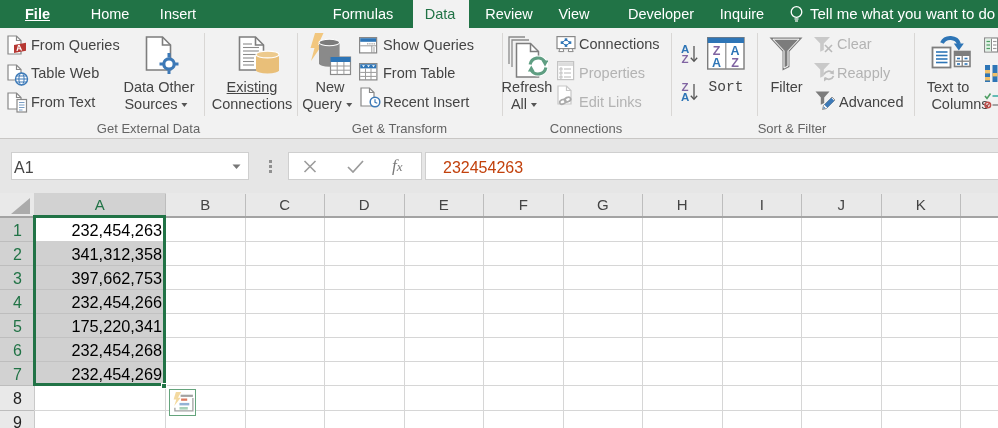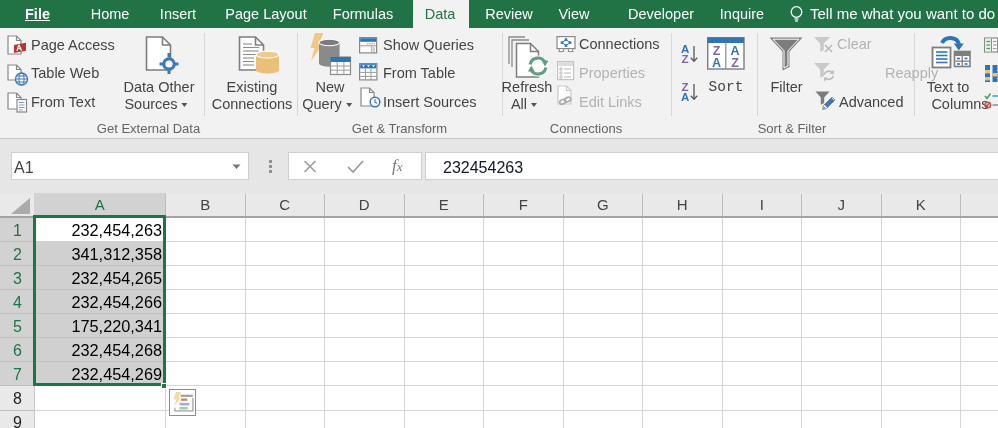--- a/index.html
+++ b/index.html
@@ -50,21 +50,20 @@
 </style>
 </head>
 <body>
 <div id="app">
 
   <div id="titlebar">
     <div id="tab-active-bg"></div>
     <span class="tab" style="left:37.5px;font-weight:bold;text-decoration:underline;">File</span>
     <span class="tab" style="left:110px;">Home</span>
     <span class="tab" style="left:178px;">Insert</span>
-    <span class="tab" style="left:266px;">Page Layout</span>
     <span class="tab" style="left:363px;">Formulas</span>
     <span class="tab" style="left:440px;color:#217346;">Data</span>
     <span class="tab" style="left:509px;">Review</span>
     <span class="tab" style="left:574px;">View</span>
     <span class="tab" style="left:661px;">Developer</span>
     <span class="tab" style="left:742px;">Inquire</span>
     <svg class="abs" style="left:788px;top:4px;" width="17" height="21" viewBox="0 0 17 21">
       <circle cx="8.5" cy="8" r="5.3" fill="none" stroke="#fff" stroke-width="1.3"></circle>
       <line x1="6.5" y1="15" x2="10.5" y2="15" stroke="#fff" stroke-width="1.2"></line>
       <line x1="7" y1="17" x2="10" y2="17" stroke="#fff" stroke-width="1.2"></line>
@@ -83,21 +82,21 @@
     <div class="glabel" style="left:399.5px;">Get &amp; Transform</div>
     <div class="glabel" style="left:586px;">Connections</div>
     <div class="glabel" style="left:792px;">Sort &amp; Filter</div>
 
     <svg class="abs" style="left:6px;top:7px;" width="22" height="21" viewBox="0 0 22 21">
       <path d="M2,1 h8.5 l4.5,4.5 V19 H2 z" fill="#fff" stroke="#888" stroke-width="1.2"></path>
       <path d="M10.5,1 v4.5 H15" fill="none" stroke="#888" stroke-width="1.2"></path>
       <polygon points="8,10 20,7.8 20,15.8 8,18" fill="#b63732"></polygon>
       <text x="13.2" y="15.7" font-size="8.5" font-weight="bold" fill="#fff" text-anchor="middle" transform="rotate(-5 13.2 15.7)">A</text>
     </svg>
-    <div class="sbtn" style="left:31px;top:8.5px;">Page Access</div>
+    <div class="sbtn" style="left:31px;top:8.5px;">From Queries</div>
     <svg class="abs" style="left:6px;top:36px;" width="24" height="23" viewBox="0 0 24 23">
       <path d="M2,1 h8.5 l4.5,4.5 V16 H2 z" fill="#fff" stroke="#888" stroke-width="1.2"></path>
       <path d="M10.5,1 v4.5 H15" fill="none" stroke="#888" stroke-width="1.2"></path>
       <circle cx="15.5" cy="15" r="6" fill="#fff" stroke="#3c79b7" stroke-width="1.4"></circle>
       <ellipse cx="15.5" cy="15" rx="2.6" ry="6" fill="none" stroke="#3c79b7" stroke-width="1"></ellipse>
       <line x1="9.5" y1="15" x2="21.5" y2="15" stroke="#3c79b7" stroke-width="1"></line>
       <line x1="10.3" y1="12" x2="20.7" y2="12" stroke="#3c79b7" stroke-width="1"></line>
       <line x1="10.3" y1="18" x2="20.7" y2="18" stroke="#3c79b7" stroke-width="1"></line>
     </svg>
     <div class="sbtn" style="left:31px;top:37px;">Table Web</div>
@@ -130,21 +129,21 @@
         <line x1="5" y1="11.5" x2="21" y2="11.5"></line>
         <line x1="5" y1="15" x2="21" y2="15"></line>
         <line x1="5" y1="18.5" x2="21" y2="18.5"></line>
         <line x1="5" y1="22" x2="16" y2="22"></line>
         <line x1="5" y1="25.5" x2="16" y2="25.5"></line>
         <line x1="5" y1="29" x2="16" y2="29"></line>
       </g>
       <path d="M18,18.5 a11.5,3.4 0 0 1 23,0 V34.2 a11.5,3.4 0 0 1 -23,0 z" fill="#e9bf79"></path>
       <ellipse cx="29.5" cy="18.5" rx="11.5" ry="3.4" fill="#edca8d" stroke="#fff" stroke-width="1.1"></ellipse>
     </svg>
-    <div class="bigtxt" style="left:252px;top:51px;">Existing</div>
+    <div class="bigtxt" style="left:252px;top:51px;text-decoration:underline;">Existing</div>
     <div class="bigtxt" style="left:252px;top:68px;">Connections</div>
 
     <svg class="abs" style="left:306px;top:4px;" width="46" height="44" viewBox="0 0 46 44">
       <polygon points="9,1 17.5,1 12,13 16,13 5,29 8.5,16 4.5,16" fill="#f2c77f"></polygon>
       <path d="M13,10.5 a10.3,3.2 0 0 1 20.6,0 V31.5 a10.3,3.2 0 0 1 -20.6,0 z" fill="#8a8a8a"></path>
       <ellipse cx="23.3" cy="10.5" rx="10.3" ry="3.2" fill="#7b7b7b" stroke="#fff" stroke-width="1.1"></ellipse>
       <rect x="24.5" y="25" width="20" height="17.5" fill="#fff" stroke="#8a8a8a" stroke-width="1.2"></rect>
       <rect x="24.5" y="25" width="20" height="5" fill="#2e75b6"></rect>
       <g stroke="#9a9a9a" stroke-width="1">
         <line x1="24.5" y1="34" x2="44.5" y2="34"></line>
@@ -188,21 +187,21 @@
           <line x1="12" y1="5.4" x2="12" y2="17"></line>
       </g>
     </svg>
     <div class="sbtn" style="left:383px;top:37px;">From Table</div>
     <svg class="abs" style="left:359px;top:59px;" width="22" height="21" viewBox="0 0 22 21">
       <path d="M2,1 h8.5 l4.5,4.5 V19 H2 z" fill="#fff" stroke="#888" stroke-width="1.2"></path>
       <path d="M10.5,1 v4.5 H15" fill="none" stroke="#888" stroke-width="1.2"></path>
       <circle cx="16" cy="15" r="4.8" fill="#fff" stroke="#3c79b7" stroke-width="1.5"></circle>
       <polyline points="16,12.2 16,15.3 18.3,16.2" fill="none" stroke="#3c79b7" stroke-width="1.2"></polyline>
     </svg>
-    <div class="sbtn" style="left:383px;top:65.5px;">Insert Sources</div>
+    <div class="sbtn" style="left:383px;top:65.5px;">Recent Insert</div>
 
     <svg class="abs" style="left:508px;top:7px;" width="40" height="44" viewBox="0 0 40 44">
       <path d="M1,29 V2 h16" fill="none" stroke="#8a8a8a" stroke-width="1.3"></path>
       <path d="M4,32 V5 h17" fill="none" stroke="#8a8a8a" stroke-width="1.3"></path>
       <path d="M8.5,8.5 h14 l8,8 V42 h-22 z" fill="#fff" stroke="#7e7e7e" stroke-width="1.5"></path>
       <path d="M22.5,8.5 v8 h8" fill="none" stroke="#7e7e7e" stroke-width="1.5"></path>
       <circle cx="30" cy="31" r="10.5" fill="#fff"></circle>
       <g fill="none" stroke="#5f9e82" stroke-width="3.1">
         <path d="M22.1,29.6 A8,8 0 0 1 36.9,27.0"></path>
         <path d="M37.9,32.4 A8,8 0 0 1 23.1,35.0"></path>
@@ -286,21 +285,21 @@
     <div class="sbtn dis" style="left:837px;top:8px;">Clear</div>
     <svg class="abs" style="left:813px;top:34px;" width="22" height="20" viewBox="0 0 22 20">
       <polygon points="1,1 17,1 10.8,7.5 10.8,14 7.2,15.8 7.2,7.5" fill="#c9c9c9"></polygon>
       <g fill="none" stroke="#bdbdbd" stroke-width="1.8">
         <path d="M11,12.5 a5,5 0 0 1 8.5,-1.5"></path>
         <path d="M20.5,14 a5,5 0 0 1 -8.5,1.5"></path>
       </g>
       <polygon points="20.8,8 20.8,12.5 16.5,11.2" fill="#bdbdbd"></polygon>
       <polygon points="11,19.5 11,15.5 15,16.5" fill="#bdbdbd"></polygon>
     </svg>
-    <div class="sbtn dis" style="left:837px;top:37px;margin-left:48px;">Reapply</div>
+    <div class="sbtn dis" style="left:837px;top:37px;">Reapply</div>
     <svg class="abs" style="left:815px;top:63px;" width="22" height="21" viewBox="0 0 22 21">
       <polygon points="0.5,0.5 14.5,0.5 9.2,6.5 9.2,12 5.8,13.8 5.8,6.5" fill="#7c7c7c"></polygon>
       <polygon points="8.5,14.5 17,6 20,9 11.5,17.5 7.5,18.5" fill="#fff" stroke="#7c7c7c" stroke-width="0.8"></polygon>
       <polygon points="9.3,13.7 16.3,6.7 19.3,9.7 12.3,16.7" fill="#3c79b7"></polygon>
       <polygon points="8.2,17.8 8.8,15.4 10.6,17.2" fill="#3c79b7"></polygon>
     </svg>
     <div class="sbtn" style="left:839px;top:65.5px;">Advanced</div>
 
     <svg class="abs" style="left:927px;top:6px;" width="44" height="38" viewBox="0 0 44 38">
       <rect x="5.5" y="13.5" width="18" height="20" fill="#fff" stroke="#7e7e7e" stroke-width="1.8"></rect>
@@ -370,21 +369,21 @@
     <div id="fx-input"></div>
     <div id="fx-text"></div>
     <svg class="abs" style="left:303px;top:21px;" width="14" height="13" viewBox="0 0 14 13">
       <line x1="1.5" y1="1" x2="12.5" y2="12" stroke="#9b9b9b" stroke-width="1.6"></line>
       <line x1="12.5" y1="1" x2="1.5" y2="12" stroke="#9b9b9b" stroke-width="1.6"></line>
     </svg>
     <svg class="abs" style="left:347px;top:21px;" width="17" height="13" viewBox="0 0 17 13">
       <polyline points="1,7 6,12 16,1" fill="none" stroke="#9b9b9b" stroke-width="1.7"></polyline>
     </svg>
     <span class="abs" style="left:392px;top:17px;font-family:'Liberation Serif',serif;font-style:italic;font-size:17px;color:#7a7a7a;">f<i style="font-size:13px;">x</i></span>
-    <span class="abs" style="left:443px;top:19.5px;font-size:16px;color:#0f172a;">232454263</span>
+    <span class="abs" style="left:443px;top:19.5px;font-size:16px;color:#c2410c;">232454263</span>
   </div>
 
   <div id="grid">
 
     <div class="colhead" style="left:0;width:34px;"></div>
     <svg class="abs" style="left:11px;top:5px;" width="20" height="17" viewBox="0 0 20 17">
       <polygon points="19,0 19,16 0,16" fill="#ababab"></polygon>
     </svg>
     <div class="colhead" style="left:34px;width:131.5px;background:#d2d2d2;">
         <span style="color:#217346;">A</span>
@@ -502,21 +501,21 @@
     <div class="abs" style="left:35.5px;top:144px;width:127.5px;height:1px;background:#c2c2c2;"></div>
     <div class="abs" style="left:35.5px;top:168px;width:127.5px;height:1px;background:#c2c2c2;"></div>
 
     <div class="abs" style="left:35px;top:24.5px;height:24px;">
       <span class="cellval">232,454,263</span>
       </div>
     <div class="abs" style="left:35px;top:48.5px;height:24px;">
       <span class="cellval">341,312,358</span>
       </div>
     <div class="abs" style="left:35px;top:72.5px;height:24px;">
-      <span class="cellval">232,454,265</span>
+      <span class="cellval">397,662,753</span>
       </div>
     <div class="abs" style="left:35px;top:96.5px;height:24px;">
       <span class="cellval">232,454,266</span>
       </div>
     <div class="abs" style="left:35px;top:120.5px;height:24px;">
       <span class="cellval">175,220,341</span>
       </div>
     <div class="abs" style="left:35px;top:144.5px;height:24px;">
       <span class="cellval">232,454,268</span>
       </div>

